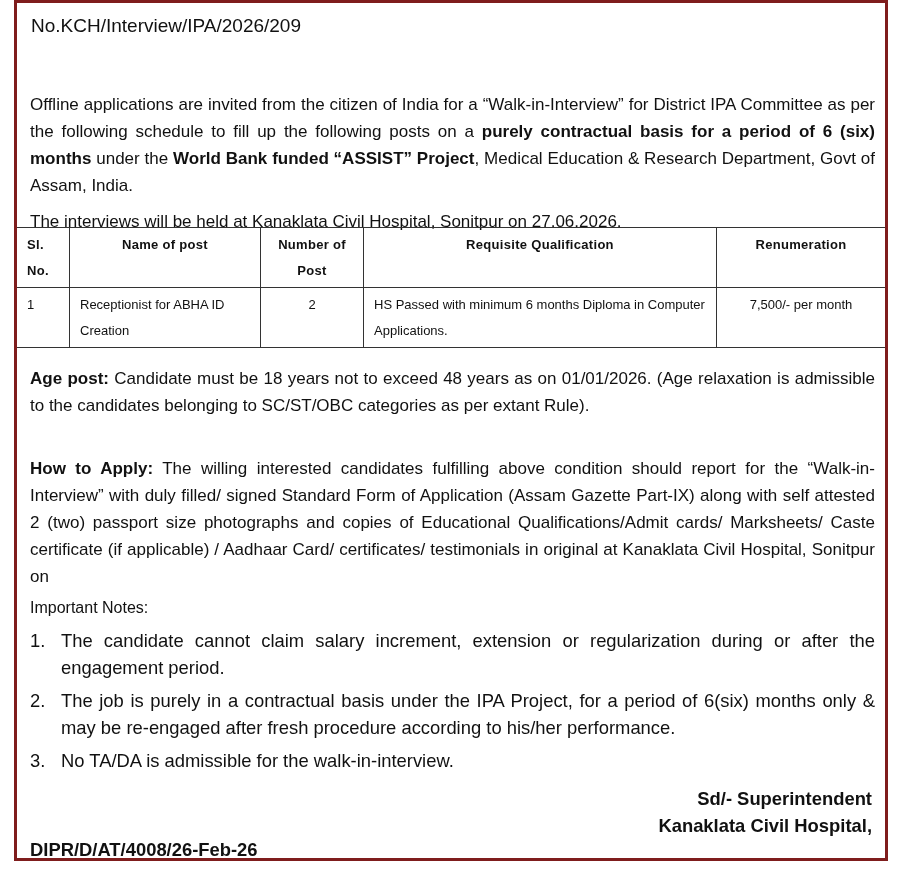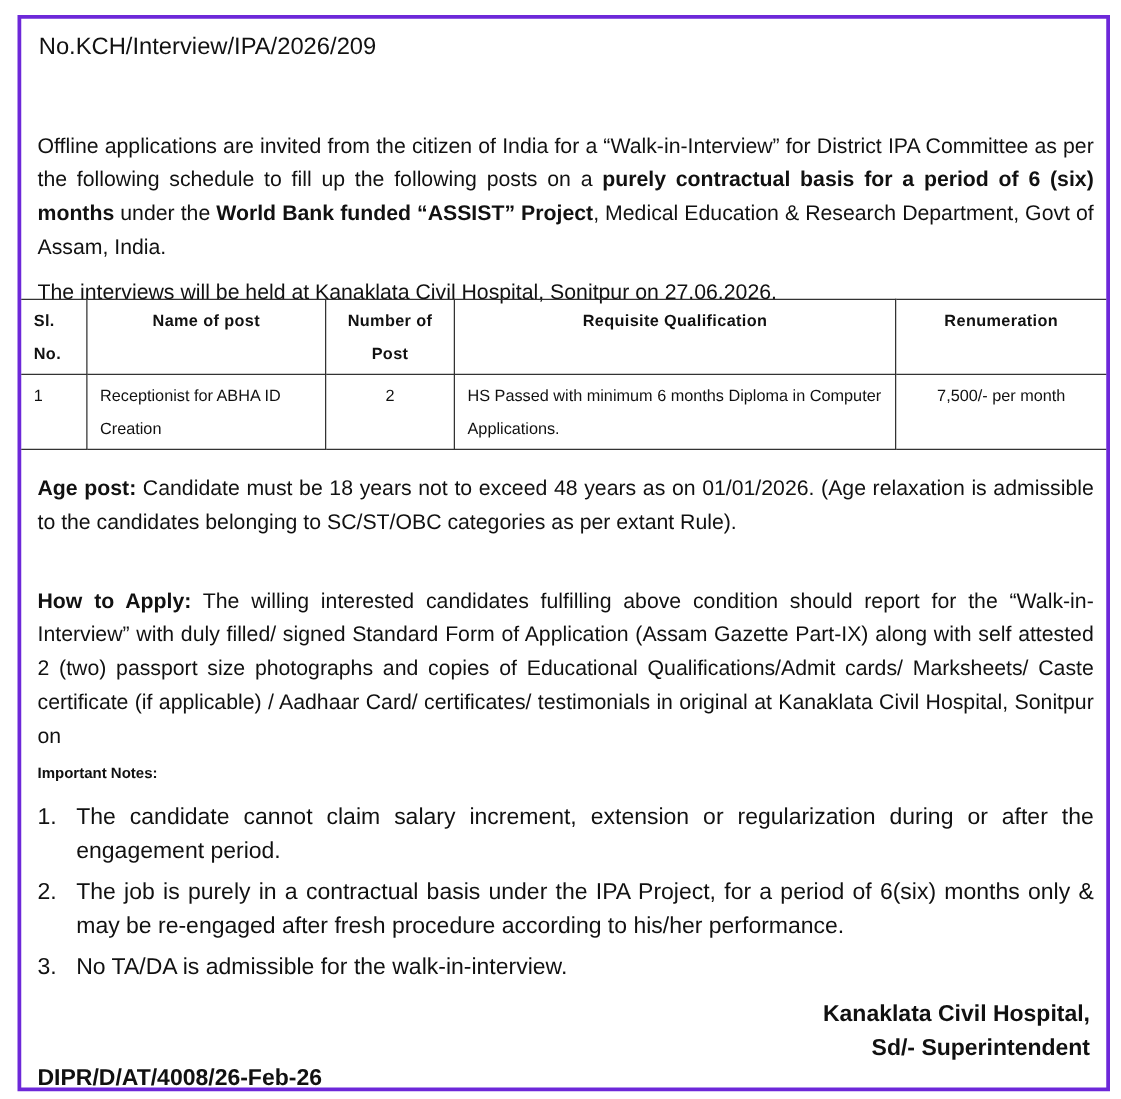--- a/index.html
+++ b/index.html
@@ -1,40 +1,40 @@
 <!DOCTYPE html>
 <html><head>
 <meta charset="utf-8">
 <style>
   html, body { margin: 0; padding: 0; background: #ffffff; }
   body { width: 897px; height: 879px; position: relative; overflow: hidden;
          font-family: "Liberation Sans", sans-serif; color: #111; }
-  .frame { position: absolute; left: 14px; top: 12px; width: 868px; height: 855px;
-           border: 3px solid #6d28d9; box-sizing: content-box; }
+  .frame { position: absolute; left: 14px; top: 0; width: 868px; height: 855px;
+           border: 3px solid #7f1d1d; box-sizing: content-box; }
   .ref { position: absolute; left: 14px; top: 12px; font-size: 19px; }
   .title { position: absolute; left: 0; right: 0; top: 40px; text-align: center;
            font-size: 36px; font-weight: bold; letter-spacing: 0.5px; }
   .para { position: absolute; left: 13px; width: 845px; font-size: 17px;
           line-height: 27px; text-align: justify; font-family: Liberation Sans, sans-serif; }
   .p1 { top: 88px; }
   .p2 { top: 205px; }
   b { font-weight: bold; }
   table.posts { position: absolute; left: 0; top: 224px; width: 868px;
                 border-collapse: collapse; font-size: 13px; }
   table.posts th, table.posts td { border: 1.5px solid #333; vertical-align: top;
                 padding: 4px 10px 3px 10px; line-height: 26px; }
   table.posts tr > *:first-child { border-left: none; }
   table.posts tr > *:last-child { border-right: none; }
   table.posts th { font-weight: bold; text-align: center; letter-spacing: 0.3px; }
   table.posts th.sl { text-align: left; }
   .c1 { width: 32px; } .c2 { width: 170px; } .c3 { width: 82px; } .c4 { width: 332px; }
   td.center { text-align: center; }
   .age { top: 362px; }
   .apply { top: 452px; }
-  .notes-h { position: absolute; left: 13px; top: 596px; font-size: 12px; font-weight: bold; }
+  .notes-h { position: absolute; left: 13px; top: 596px; font-size: 16px; font-weight: normal; }
   ol.notes { position: absolute; left: 13px; top: 624px; width: 845px; margin: 0; padding: 0;
              list-style: none; font-size: 18.4px; line-height: 27px; }
   ol.notes li { position: relative; padding-left: 31px; margin-bottom: 6px; text-align: justify; }
   ol.notes li .num { position: absolute; left: 0; top: 0; }
   .sig { position: absolute; right: 13px; top: 782px; text-align: right; font-weight: bold;
          font-size: 18.4px; line-height: 27px; }
   .dipr { position: absolute; left: 13px; top: 836px; font-weight: bold; font-size: 18.4px; }
 </style>
 </head>
 <body>
@@ -90,19 +90,19 @@
       <span class="num">2.</span>
       <span>The job is purely in a contractual basis under the IPA Project, for a period of 6(six) months only &amp; may be re-engaged after fresh procedure according to his/her performance.</span>
     </li>
     <li>
       <span class="num">3.</span>
       <span>No TA/DA is admissible for the walk-in-interview.</span>
     </li>
   </ol>
 
   <div class="sig">
+    <div>Sd/- Superintendent</div>
     <div>Kanaklata Civil Hospital,</div>
-    <div>Sd/- Superintendent</div>
   </div>
 
   <div class="dipr">DIPR/D/AT/4008/26-Feb-26</div>
 
 </div>
 
 </body></html>

